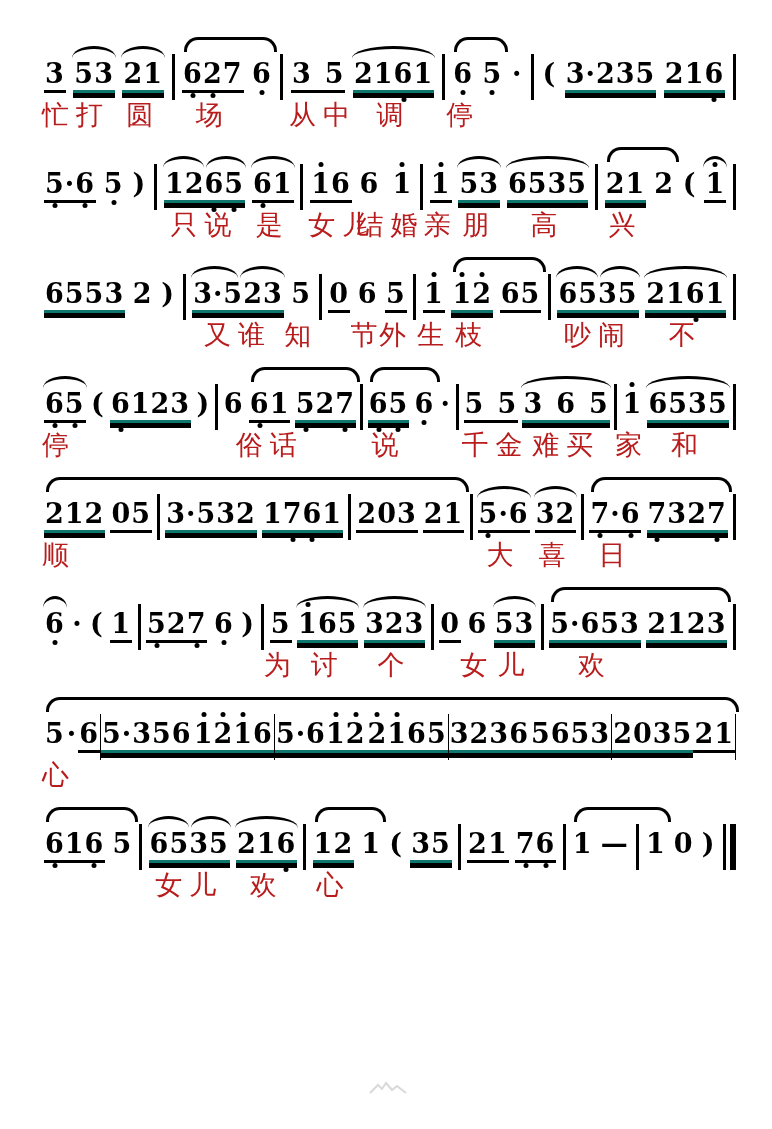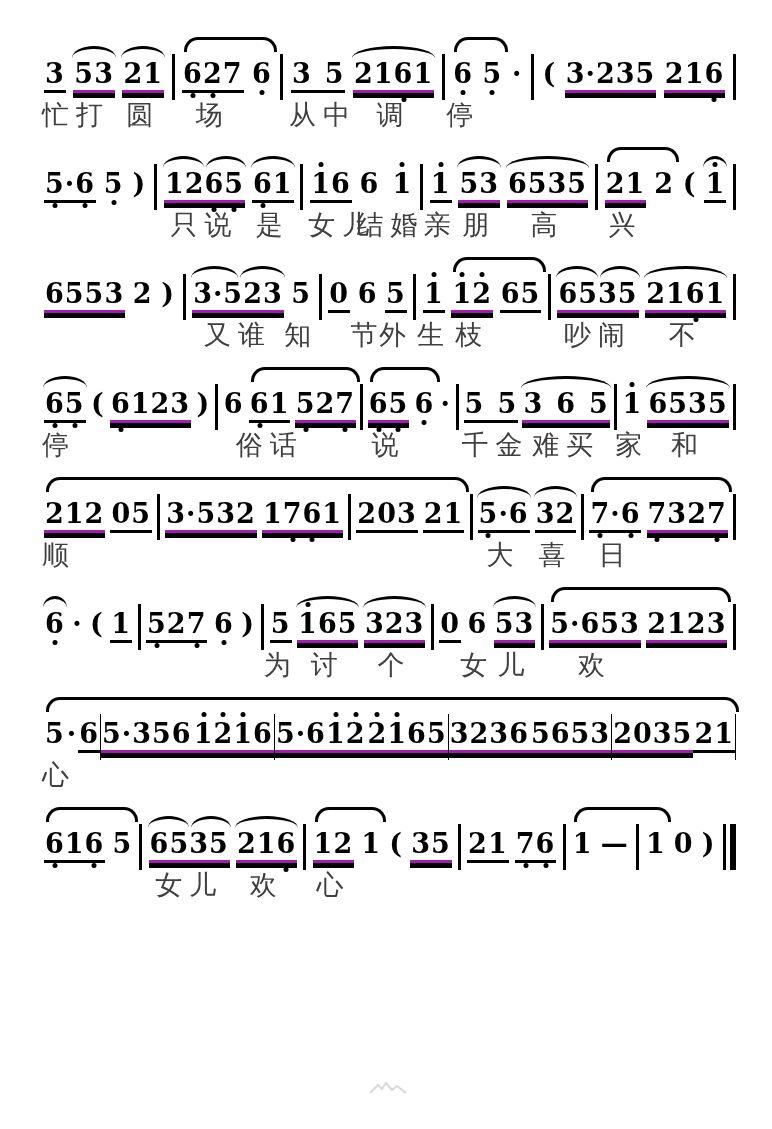--- a/index.html
+++ b/index.html
@@ -7,40 +7,40 @@
     width:772px;height:1129px;background:#ffffff;color:#000;
     font-family:"DejaVu Serif","Liberation Serif",serif;
     position:relative;overflow:hidden;
   }
   .sheet{position:absolute;left:44px;top:36px;width:692px}
   .line{position:relative;height:110px}
   .notes{position:relative;display:flex;justify-content:space-between;align-items:flex-start;padding-top:24px}
   .tok{position:relative;font-weight:700;font-size:27px;line-height:1;white-space:pre}
   .t{display:inline-block;padding:0 1px 3px 1px;letter-spacing:1px}
   .u1 .t{border-bottom:3px solid #000}
-  .u2 .t{border-bottom:3px solid #a21caf;box-shadow:0 5px 0 #000}
+  .u2 .t{border-bottom:3px solid #0f766e;box-shadow:0 5px 0 #000}
   .ch{position:relative;display:inline-block}
   .ch.sp{width:13px}
   .ch.ad::before{content:"";position:absolute;top:-8px;left:50%;transform:translateX(-50%);
     width:5px;height:5px;background:#000;border-radius:50%}
   .ch.bd::after{content:"";position:absolute;bottom:-8px;left:50%;transform:translateX(-50%);
     width:5px;height:5px;background:#000;border-radius:50%}
   .u1 .ch.bd::after{bottom:-11px}
   .u2 .ch.bd::after{bottom:-15px}
   .arc{position:absolute;top:-14px;left:-1px;right:-1px;height:9px;
     border-top:3px solid #000;border-radius:100% 100% 0 0 / 200% 200% 0 0}
   .arc.h1{right:50%}
   .arc.h2{left:52%}
   .bar{width:3px;height:46px;background:#000;margin-top:-6px}
   .dbar{display:flex;gap:4px;margin-top:-6px}
   .dbar i{display:block;width:3px;height:46px;background:#000}
   .dbar i:last-child{width:6px}
   .lyr{position:absolute;top:41px;left:50%;transform:translateX(-50%);
     font-size:27px;font-weight:400;letter-spacing:7px;white-space:nowrap;
-    font-family:"DejaVu Sans","Liberation Sans",sans-serif;color:#404040}
+    font-family:"DejaVu Sans","Liberation Sans",sans-serif;color:#b91c1c}
   .lyr.la-l{left:-2px;transform:none}
   .warc{position:absolute;top:1px;height:12px;border:3px solid #000;border-bottom:none;
     border-radius:14px 14px 0 0}
   .ornament{position:absolute;left:368px;top:1080px;width:40px;height:16px}
 </style>
 </head>
 <body>
 
 <div class="sheet">
     <div class="line">

